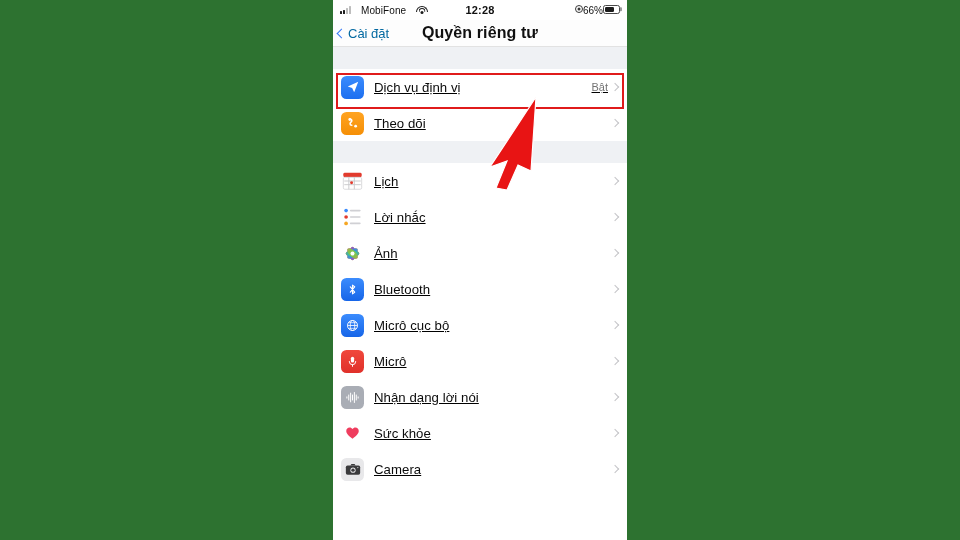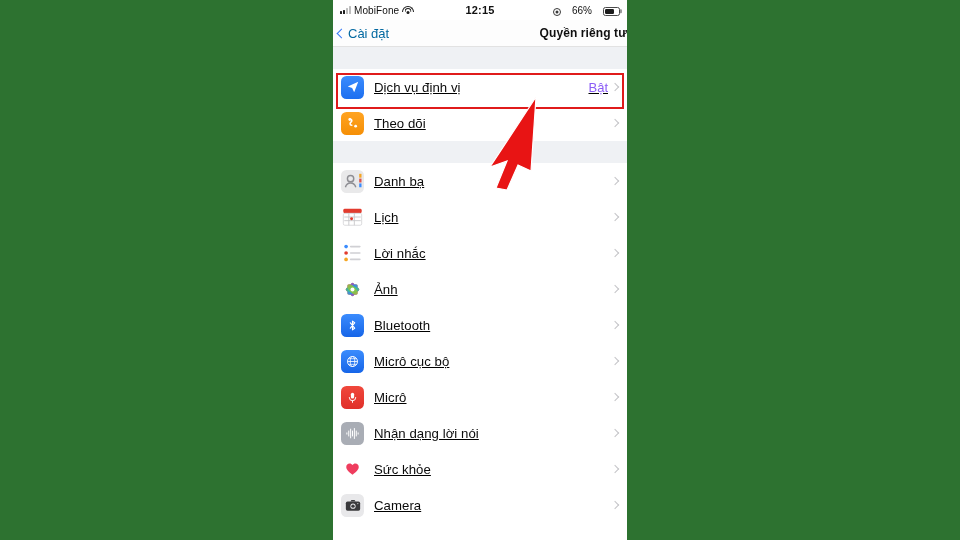--- a/index.html
+++ b/index.html
@@ -26,21 +26,21 @@
   #statusbar {
     position: relative;
     height: 20px;
     background: #ffffff;
     display: flex;
     align-items: center;
     font-size: 10.5px;
     color: #111;
     padding: 0 7px;
   }
-  #sb-left { display: flex; align-items: center; gap: 3px; justify-content: flex-end; }
+  #sb-left { display: flex; align-items: center; gap: 10px; justify-content: flex-end; }
   .sig-bars { display: flex; align-items: flex-end; gap: 1px; height: 8px; }
   .sig-bars i { display: block; width: 2px; background: #1d1d1d; border-radius: .5px; }
   .sig-bars i:nth-child(1){ height: 3px; }
   .sig-bars i:nth-child(2){ height: 4.5px; }
   .sig-bars i:nth-child(3){ height: 6px; background:#bdbdbd; }
   .sig-bars i:nth-child(4){ height: 8px; background:#bdbdbd; }
   #carrier { font-size: 10px; letter-spacing: .1px; font-weight: 500; }
   .wifi-ico { position: relative; width: 12px; height: 9px; }
   .wifi-ico span {
     position: absolute; left: 50%; transform: translateX(-50%);
@@ -50,21 +50,21 @@
   .wifi-ico span:nth-child(1){ width: 12px; height: 6px; top: 0; }
   .wifi-ico span:nth-child(2){ width: 7px; height: 3.5px; top: 2.6px; }
   .wifi-ico span:nth-child(3){
     width: 3px; height: 3px; top: 5.6px; border:none; background:#1d1d1d; border-radius:50%;
   }
   #sb-center {
     position: absolute; left: 0; right: 0; text-align: center;
     font-size: 11px; font-weight: 600; letter-spacing: .2px;
   }
   #sb-right {
-    margin-left: auto; display: flex; align-items: flex-end; gap: 11px;
+    margin-left: auto; display: flex; align-items: flex-start; gap: 0;
     font-size: 10px; font-weight: 500; padding-left: 20px;
   }
   .loc-ico {
     width: 8px; height: 8px; border-radius: 50%;
     border: 1.3px solid #3a3a3a; position: relative;
   }
   .loc-ico::after {
     content:""; position: absolute; left: 50%; top: 50%;
     transform: translate(-50%,-50%); width: 3px; height: 3px;
     background: #3a3a3a; border-radius: 50%;
@@ -92,22 +92,22 @@
     color: #0369a1; font-size: 13px;
     padding-left: 5px; cursor: pointer;
   }
   .chev-left {
     width: 7px; height: 7px;
     border-left: 1.8px solid #3478f6; border-bottom: 1.8px solid #3478f6;
     transform: rotate(45deg);
     margin-right: 1px;
   }
   #nav-title {
-    position: absolute; left: 0; right: 0; text-align: right;
-    font-size: 12px; font-weight: 600; color: #101010;
+    position: absolute; left: 0; right: 0; text-align: center;
+    font-size: 16px; font-weight: 600; color: #101010;
     letter-spacing: .1px;
     pointer-events: none;
   }
 
   
   #list { background: #eef0f3; }
   .gap { height: 22px; background: #eff1f4; }
   .group { background: #ffffff; }
   .row {
     height: 36px;
@@ -131,22 +131,22 @@
   }
   .label {
     margin-left: 10px;
     font-size: 13.2px;
     color: #0b0b0b;
     letter-spacing: .05px;
     white-space: nowrap;
   }
   .value {
     margin-left: auto;
-    font-size: 13px;
-    color: #8b5cf6;
+    font-size: 11px;
+    color: #737373;
     padding-right: 4px;
   }
   .chev {
     margin-left: auto; margin-right: 9px;
     width: 6px; height: 6px;
     border-top: 1.4px solid #c4c4c7; border-right: 1.4px solid #c4c4c7;
     transform: rotate(45deg);
     flex: 0 0 auto;
   }
   .value + .chev { margin-left: 0; }
@@ -183,21 +183,21 @@
           <i></i>
           <i></i>
         </span>
       <span id="carrier">MobiFone</span>
       <span class="wifi-ico">
           <span></span>
           <span></span>
           <span></span>
         </span>
     </div>
-    <div id="sb-center">12:15</div>
+    <div id="sb-center">12:28</div>
     <div id="sb-right">
       <span class="loc-ico"></span>
       <span>66%</span>
       <span class="batt">
           <i style="width: 66%;"></i>
         </span>
     </div>
   </div>
 
   <div id="navbar">
@@ -229,34 +229,20 @@
               <circle cx="6.5" cy="6" r="2.4" fill="#fff"></circle>
               <circle cx="16.5" cy="17.5" r="2.4" fill="#fff"></circle>
             </svg>
           </div>
           <span class="label">Theo dõi</span>
           <span class="chev"></span>
         </div>
       </div>
       <div class="gap"></div>
       <div class="group">
-        <div class="row">
-          <div class="icon" style="background:#e9e9ea;position:relative">
-            <svg width="23" height="23" viewBox="0 0 24 24">
-              <circle cx="10" cy="9" r="3.3" fill="none" stroke="#8e8e93" stroke-width="1.5"></circle>
-              <path d="M4.6 18c.8-3 2.8-4.4 5.4-4.4S14.6 15 15.4 18" fill="none" stroke="#8e8e93" stroke-width="1.5"></path>
-              <rect x="19" y="4" width="2.4" height="4" fill="#f5a623"></rect>
-              <rect x="19" y="9" width="2.4" height="4" fill="#d9534f"></rect>
-              <rect x="19" y="14" width="2.4" height="4" fill="#3b8cfd"></rect>
-            </svg>
-          </div>
-          <span class="label">Danh bạ</span>
-          <span class="chev"></span>
-          <span class="sep"></span>
-        </div>
         <div class="row">
           <div class="icon" style="background:#fff">
             <svg width="23" height="22" viewBox="0 0 24 24">
               <rect x="2" y="3" width="20" height="5" rx="1.6" fill="#e23b2e"></rect>
               <rect x="2" y="8" width="20" height="13" rx="1.6" fill="#fff" stroke="#d8d8da" stroke-width="1"></rect>
               <g stroke="#c8c8cc" stroke-width="1">
                 <line x1="3" y1="12" x2="21" y2="12"></line>
                 <line x1="3" y1="16" x2="21" y2="16"></line>
                 <line x1="8" y1="8" x2="8" y2="21"></line>
                 <line x1="14" y1="8" x2="14" y2="21"></line>

